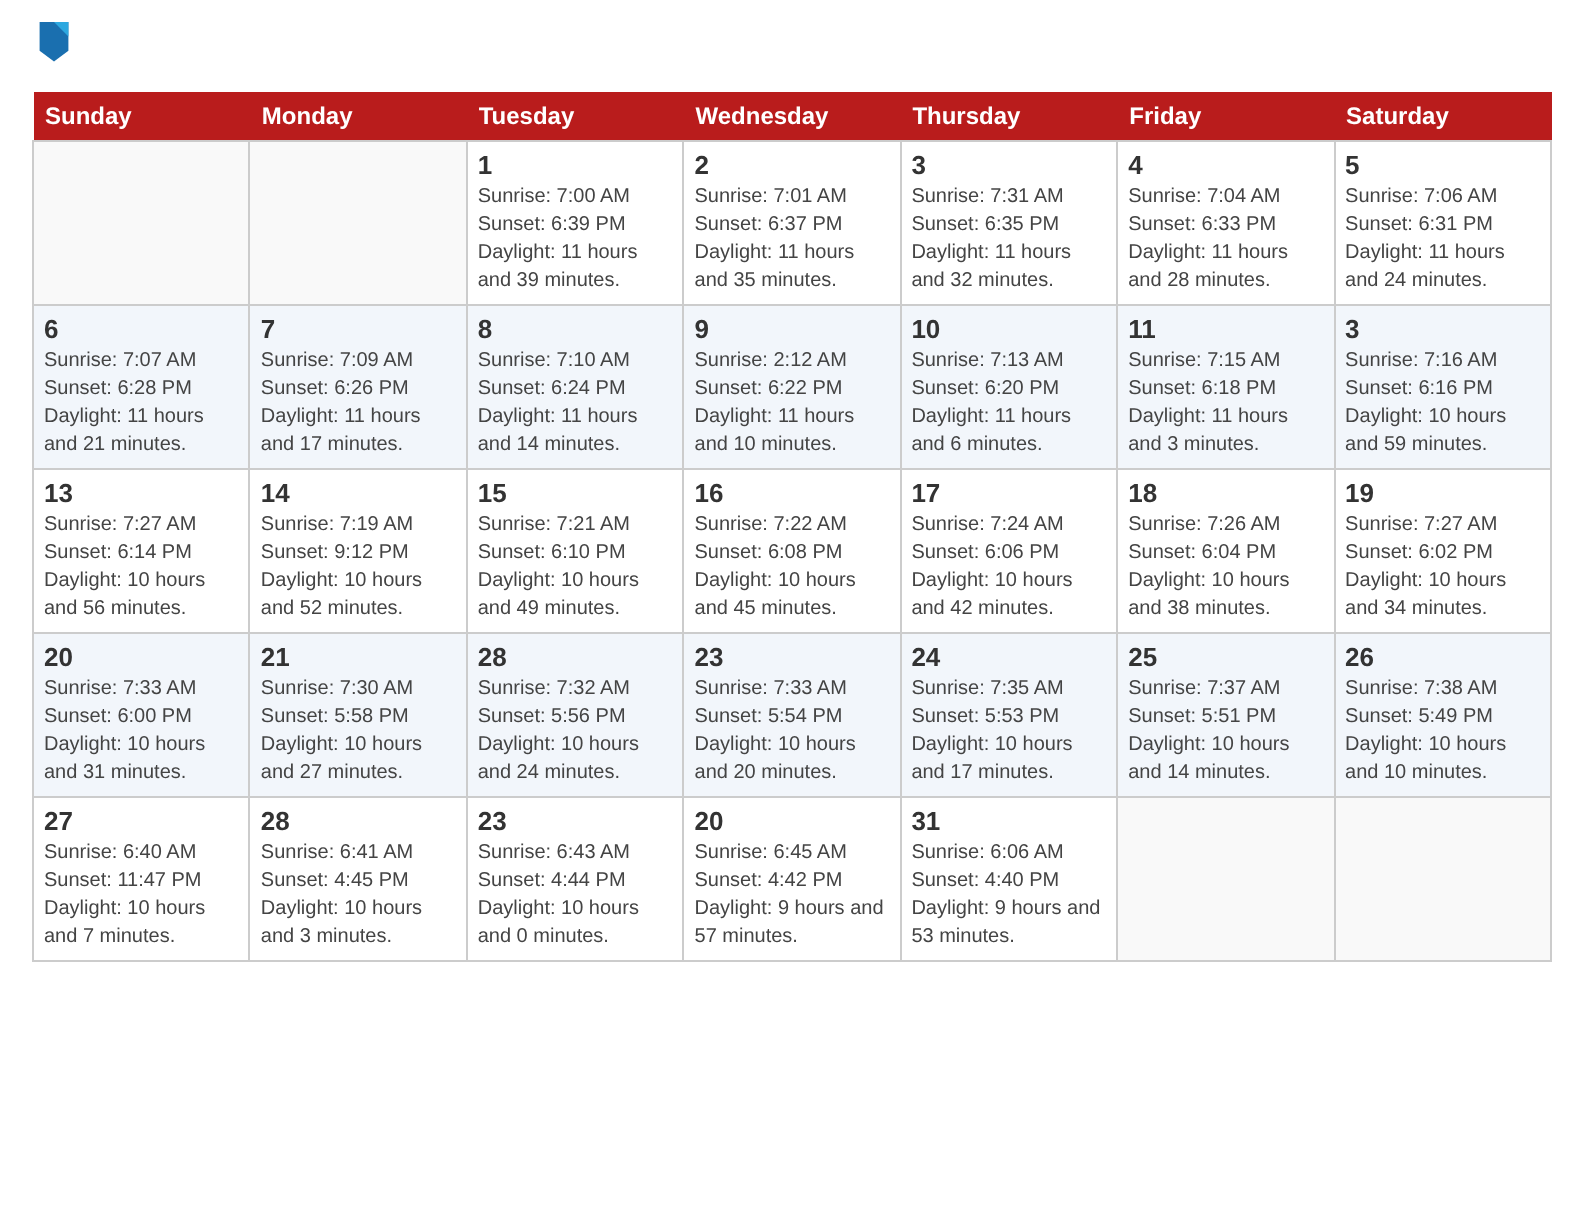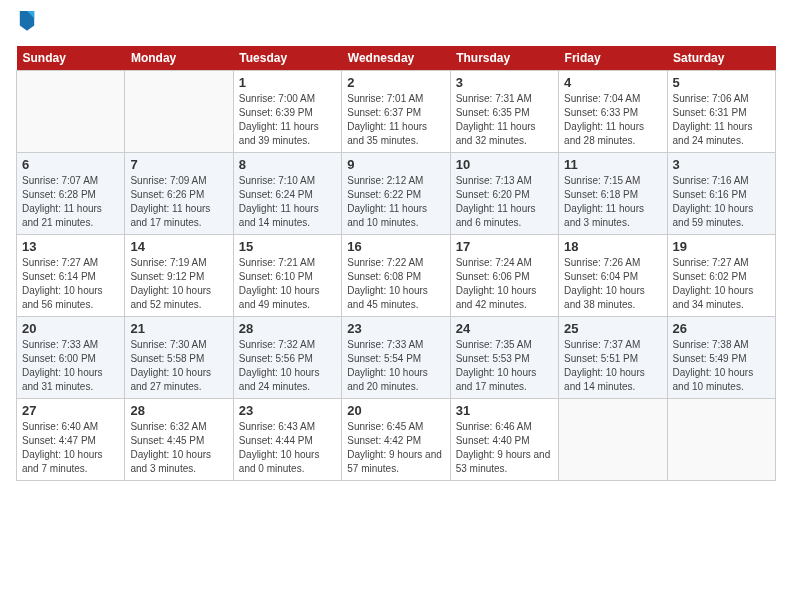--- a/index.html
+++ b/index.html
@@ -289,44 +289,44 @@
           <span class="day-num">26</span>
           <div class="day-info">Sunrise: 7:38 AM
 Sunset: 5:49 PM
 Daylight: 10 hours and 10 minutes.</div>
         </td>
       </tr>
       <tr>
         <td>
           <span class="day-num">27</span>
           <div class="day-info">Sunrise: 6:40 AM
-Sunset: 4:47 PM
+Sunset: 11:47 PM
 Daylight: 10 hours and 7 minutes.</div>
         </td>
         <td>
           <span class="day-num">28</span>
-          <div class="day-info">Sunrise: 6:32 AM
+          <div class="day-info">Sunrise: 6:41 AM
 Sunset: 4:45 PM
 Daylight: 10 hours and 3 minutes.</div>
         </td>
         <td>
           <span class="day-num">23</span>
           <div class="day-info">Sunrise: 6:43 AM
 Sunset: 4:44 PM
 Daylight: 10 hours and 0 minutes.</div>
         </td>
         <td>
           <span class="day-num">20</span>
           <div class="day-info">Sunrise: 6:45 AM
 Sunset: 4:42 PM
 Daylight: 9 hours and 57 minutes.</div>
         </td>
         <td>
           <span class="day-num">31</span>
-          <div class="day-info">Sunrise: 6:46 AM
+          <div class="day-info">Sunrise: 6:06 AM
 Sunset: 4:40 PM
 Daylight: 9 hours and 53 minutes.</div>
         </td>
         <td class="empty"></td>
         <td class="empty"></td>
       </tr>
     </tbody>
 </table>
 
 </body></html>

